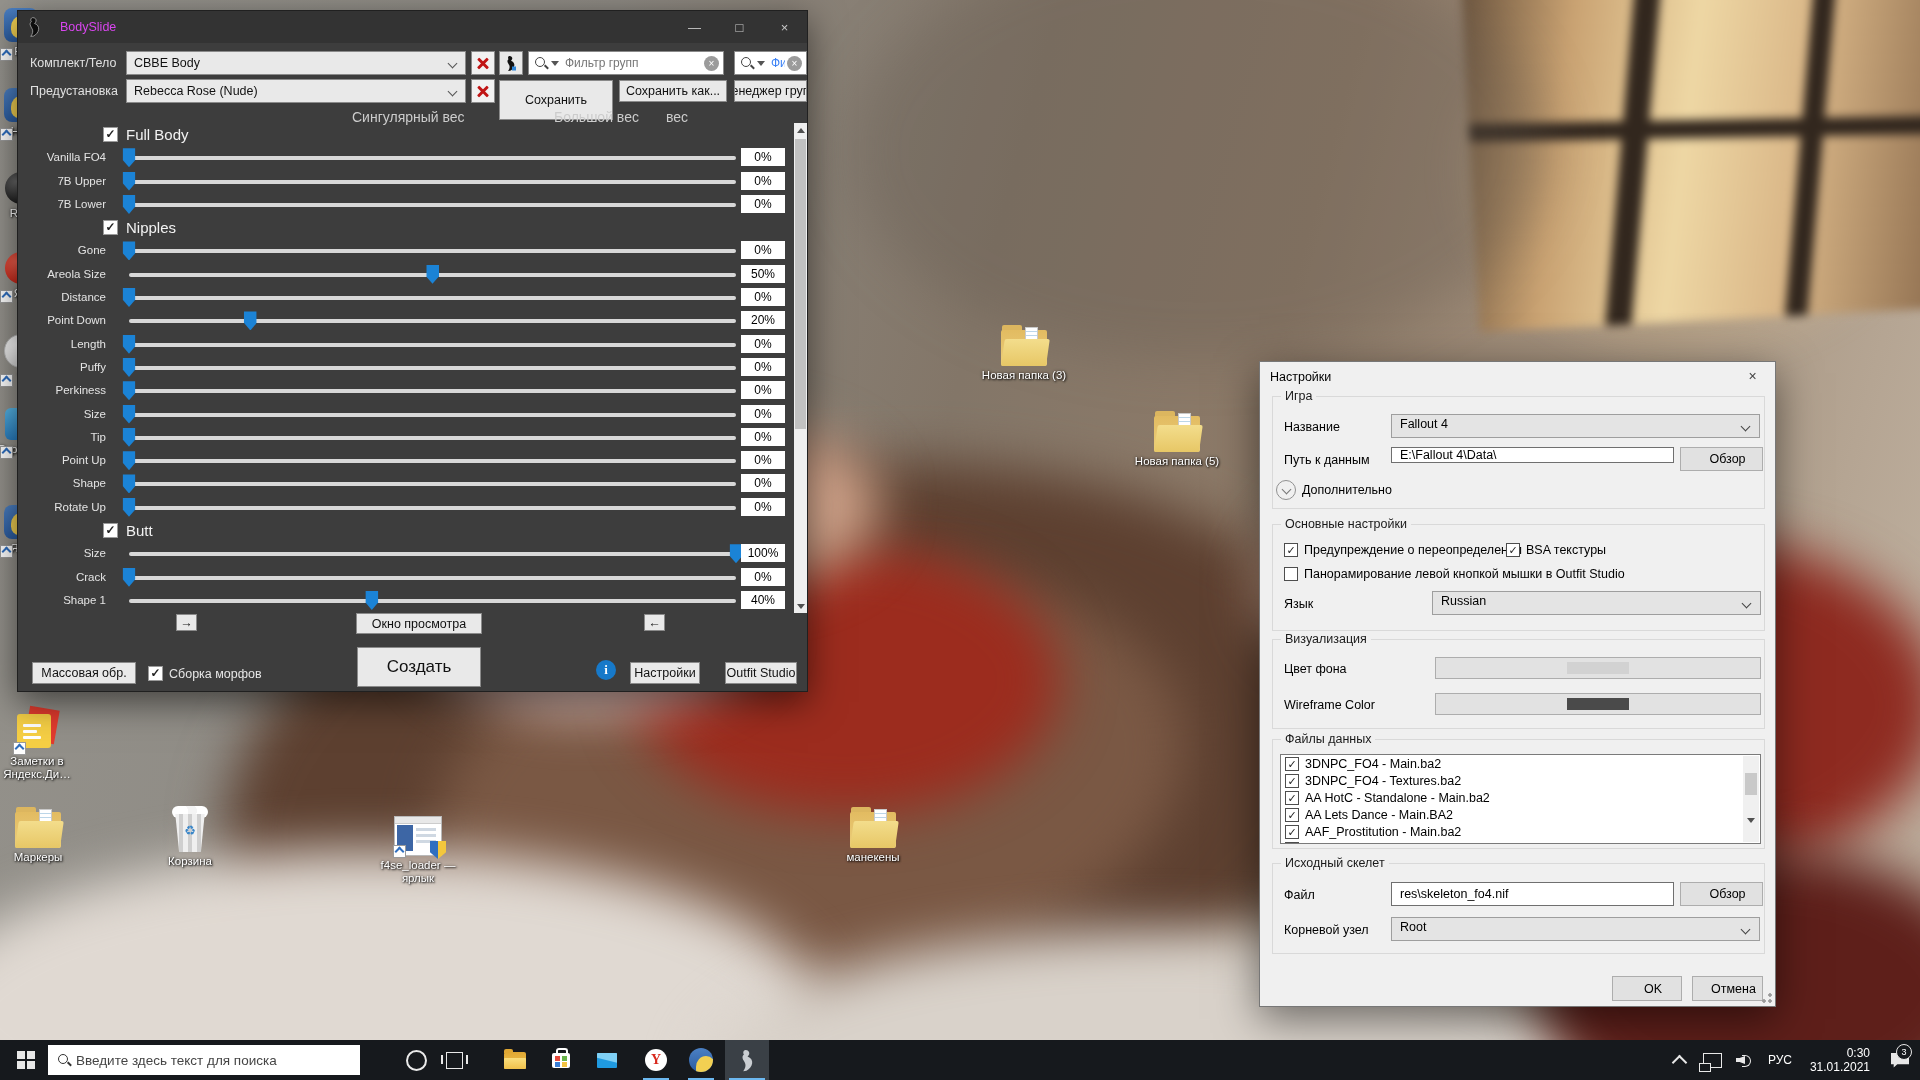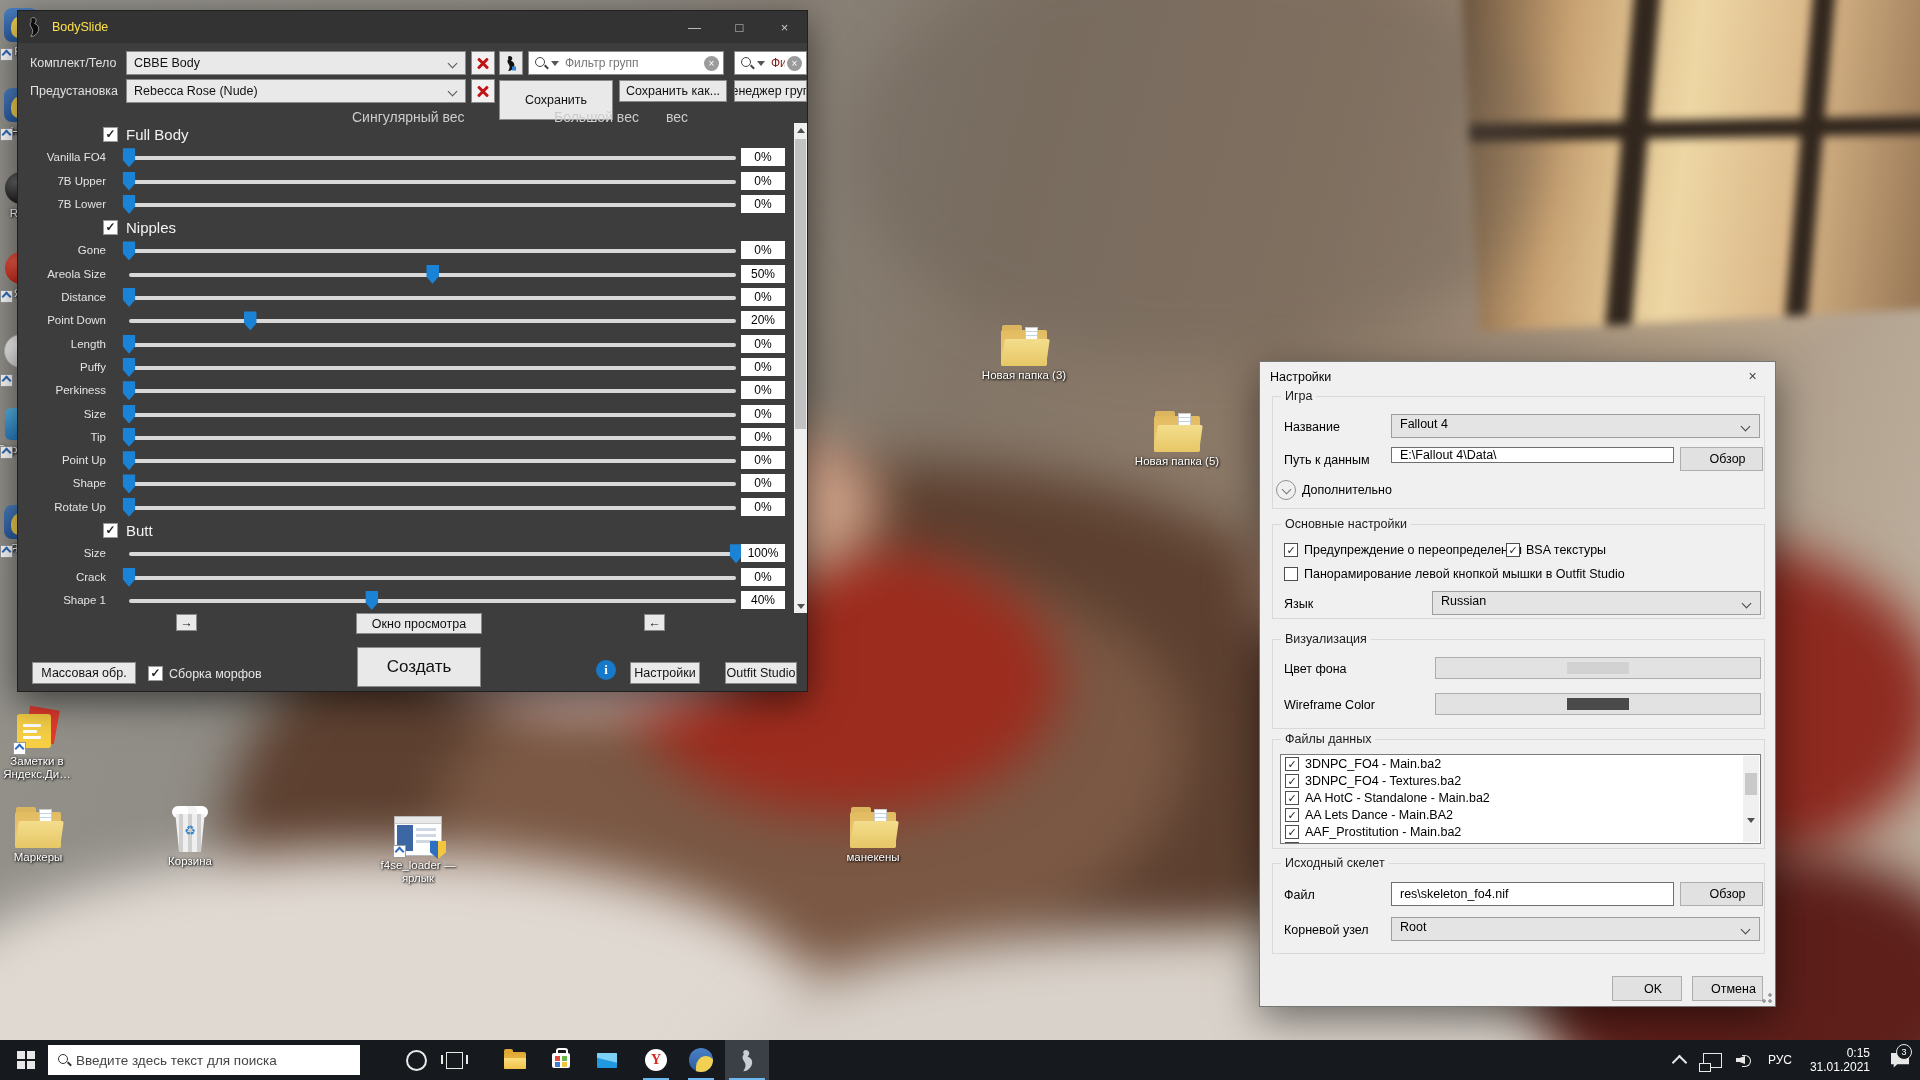--- a/index.html
+++ b/index.html
@@ -56,39 +56,39 @@
   .vault::after{content:"";position:absolute;left:7px;top:8px;width:20px;height:22px;border-radius:50% 50% 40% 40%;background:#f2d052;}
   .darkball{width:32px;height:32px;border-radius:50%;background:radial-gradient(circle at 35% 30%,#6a6a6a,#1d1d1d 70%);}
   .redic{width:32px;height:32px;border-radius:50%;background:radial-gradient(circle at 35% 30%,#f0604e,#c8281a 70%);}
   .whiteball{width:32px;height:32px;border-radius:50%;background:radial-gradient(circle at 35% 30%,#ffffff,#d8d8d8 75%);border:1px solid #bbb;}
   .blueic{width:32px;height:32px;border-radius:6px;background:linear-gradient(#56b6e8,#2a7fc2);}
 
   
   .bs{position:absolute;left:17px;top:10px;width:791px;height:682px;background:#3d3d3d;
       border:1px solid #202020;box-shadow:0 10px 34px rgba(0,0,0,.55);z-index:5;box-sizing:border-box;}
   .bs-title{position:absolute;left:0;top:0;right:0;height:32px;background:#333333;display:flex;align-items:center;}
-  .bs-title .t{color:#fde047;font-size:12.5px;margin-left:10px;}
+  .bs-title .t{color:#d946ef;font-size:12.5px;margin-left:18px;}
   .wbtns{position:absolute;right:0;top:0;height:32px;display:flex;}
   .wbtn{width:45px;height:32px;display:flex;align-items:center;justify-content:center;color:#c9c9c9;font-size:13px;}
   .bs-label{position:absolute;color:#e0e0e0;font-size:12.5px;line-height:24px;}
   .combo{box-sizing:border-box;background:#e9e9e9;border:1px solid #8a8a8a;display:flex;align-items:center;
     font-size:12.5px;color:#111;padding:0 20px 0 7px;position:absolute;}
   .combo::after{content:"";position:absolute;right:9px;top:8px;width:6px;height:6px;
     border-right:1.6px solid #555;border-bottom:1.6px solid #555;transform:rotate(45deg);}
   .redx{position:absolute;width:24px;height:24px;background:#f1f1f1;border:1px solid #8a8a8a;box-sizing:border-box;}
   .redx::before,.redx::after{content:"";position:absolute;left:4px;top:10px;width:14px;height:3.2px;background:#c01414;border-radius:1px;}
   .redx::before{transform:rotate(45deg);} .redx::after{transform:rotate(-45deg);}
   .toolbtn{position:absolute;box-sizing:border-box;background:#e9e9e9;border:1px solid #8a8a8a;
     display:flex;align-items:center;justify-content:center;font-size:12.5px;color:#111;white-space:nowrap;overflow:hidden;}
   .search{position:absolute;box-sizing:border-box;background:#fff;border:1px solid #8a8a8a;display:flex;align-items:center;padding:0 4px;}
   .mag{position:relative;width:16px;height:16px;flex:0 0 16px;margin-right:2px;}
   .mag::before{content:"";position:absolute;left:2px;top:2px;width:8px;height:8px;border:1.7px solid #444;border-radius:50%;}
   .mag::after{content:"";position:absolute;left:11px;top:11px;width:5px;height:1.8px;background:#444;transform:rotate(45deg);}
   .magcaret{width:0;height:0;border-left:4px solid transparent;border-right:4px solid transparent;border-top:5px solid #555;margin-right:4px;}
-  .search input{border:none;outline:none;flex:1;min-width:0;font-size:12px;color:#7f1d1d;background:transparent;font-family:"Liberation Sans",sans-serif;}
+  .search input{border:none;outline:none;flex:1;min-width:0;font-size:12px;color:#3b82f6;background:transparent;font-family:"Liberation Sans",sans-serif;}
   .search input::placeholder{color:#777;}
   .clear{width:15px;height:15px;border-radius:50%;background:#9b9b9b;color:#fff;font-size:10px;line-height:15px;text-align:center;flex:0 0 15px;}
   .figbtn{position:absolute;box-sizing:border-box;background:#e9e9e9;border:1px solid #8a8a8a;display:flex;align-items:center;justify-content:center;}
   .weightlbl{position:absolute;color:#cccccc;font-size:14px;}
 
   .spanel{position:absolute;left:0;top:112px;width:779px;height:490px;}
   .sh{height:23.3px;display:flex;align-items:center;}
   .sh .cbd{margin-left:85px;}
   .shl{color:#f2f2f2;font-size:15px;margin-left:8px;}
   .cbd{width:15px;height:15px;background:#fff;border:1px solid #9a9a9a;box-sizing:border-box;
@@ -551,21 +551,21 @@
   <span class="flabel" style="left:24px;top:91px;">Путь к данным</span>
   <div class="linp" style="left:131px;top:85px;width:283px;height:16px;">
     <input value="E:\Fallout 4\Data\" style="">
   </div>
   <div class="lbtn" style="left:420px;top:85px;width:83px;height:24px;">Обзор</div>
   <div class="expander" style="left:16px;top:118px;">
     <span class="expc"></span>
     <span>Дополнительно</span>
   </div>
 
-  <div class="grp" style="top:162px;height:95px;">
+  <div class="grp" style="top:162px;height:107px;">
     <span class="legend">Основные настройки</span>
   </div>
   <div class="lcbrow" style="left:24px;top:181px;">
     <span class="cbl"><i>✓</i></span>
     <span>Предупреждение о переопределении</span>
   </div>
   <div class="lcbrow" style="left:246px;top:181px;">
     <span class="cbl"><i>✓</i></span>
     <span>BSA текстуры</span>
   </div>
@@ -699,21 +699,21 @@
         <span class="chev"></span>
       </div>
     <div style="width:32px;display:flex;justify-content:center;">
         <span class="netic"></span>
       </div>
     <div style="width:32px;display:flex;justify-content:center;">
         <span class="spk"></span>
       </div>
     <div style="width:40px;text-align:center;" class="traytxt">РУС</div>
     <div class="clock" style="width:70px;margin-right:10px;">
-      <div>0:15</div>
+      <div>0:30</div>
       <div>31.01.2021</div>
     </div>
     <div style="width:40px;display:flex;justify-content:center;position:relative;">
       <span class="notif"></span>
       <span class="badge" style="position:absolute;right:8px;bottom:8px;">3</span>
     </div>
   </div>
 </div>
 
 </body></html>

